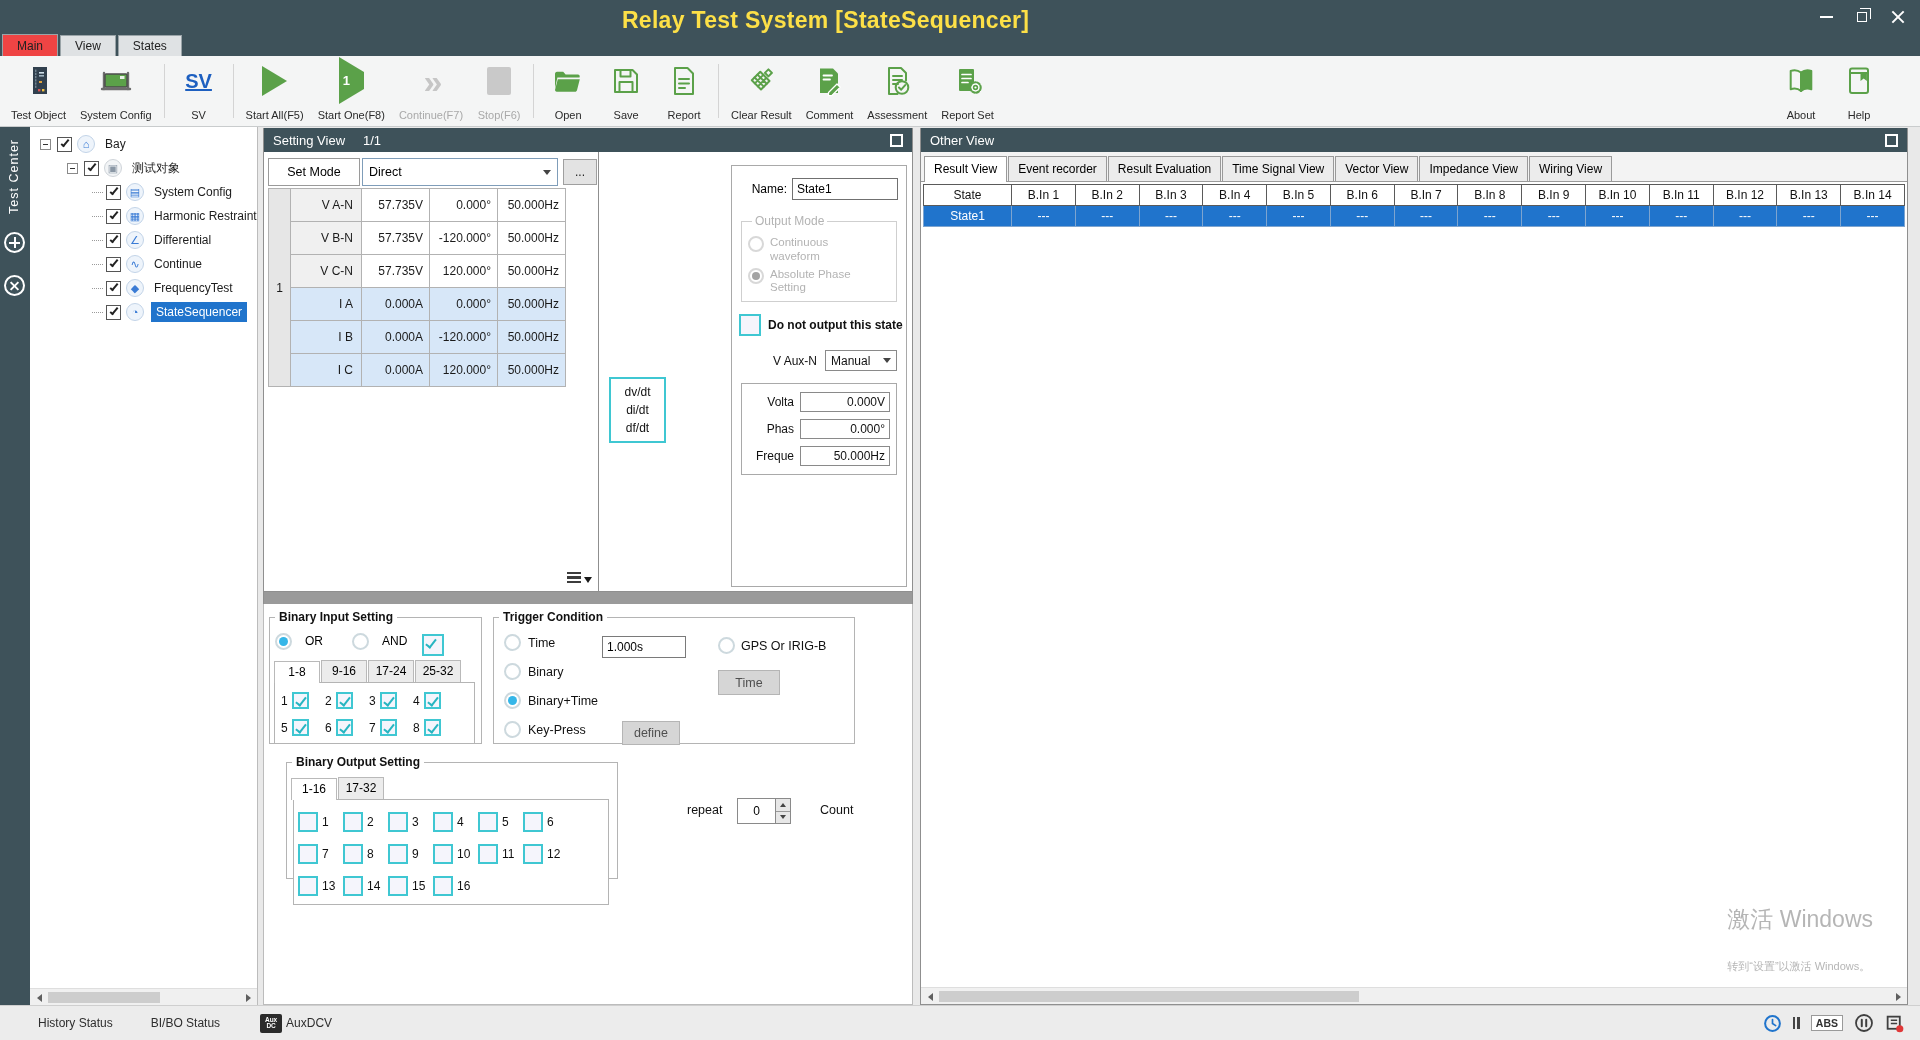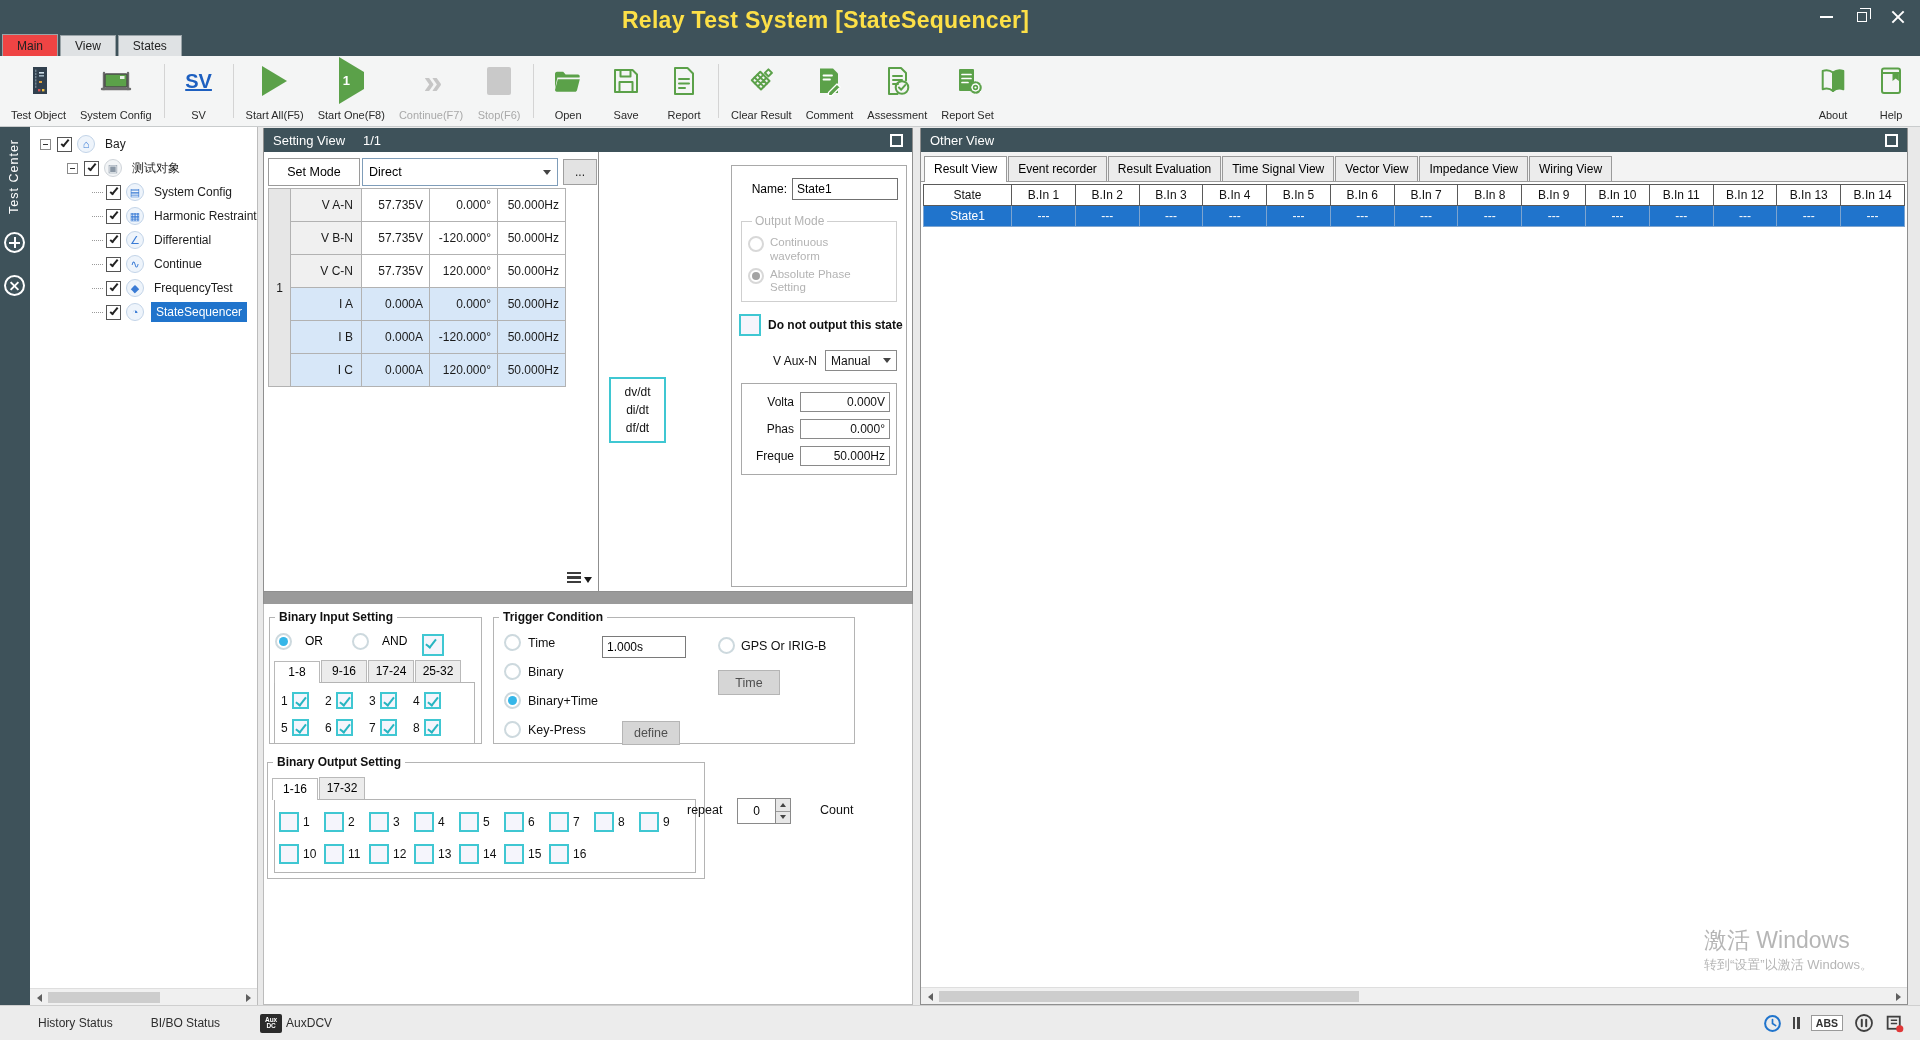--- a/index.html
+++ b/index.html
@@ -23,21 +23,21 @@
   .rtab{height:21px;padding:0 14px;display:flex;align-items:center;font-size:12px;color:#222;background:#dfe2e4;border:1px solid #9aa4a8;border-bottom:none;margin-right:2px}
   .rtab.active{background:#ef4444;height:22px}
 
   
   .toolbar{position:absolute;left:0;top:56px;width:1920px;height:71px;background:#f4f5f5;border-bottom:1px solid #c9cccd;display:flex;align-items:stretch;padding-left:4px}
   .tool{padding:3px 7px 2px;display:flex;flex-direction:column;align-items:center;justify-content:space-between;min-width:58px}
   .ticon{height:44px;display:flex;align-items:center;justify-content:center}
   .tlabel{font-size:11px;color:#2a2a2a;white-space:nowrap;padding-bottom:3px}
   .tool.disabled .tlabel{color:#a9a9a9}
   .tsep{width:1px;background:#d4d4d4;margin:8px 5px}
-  .tool-right{margin-left:auto;display:flex;padding-right:0}
+  .tool-right{margin-left:auto;display:flex;padding-right:32px}
   svg.gi{stroke:#5ba149;stroke-width:2;fill:none;stroke-linecap:round;stroke-linejoin:round}
   .sv-glyph{color:#1d5fc0;font-weight:bold;font-size:20px;text-decoration:underline}
   .tri{width:0;height:0;border-left:25px solid #5ba149;border-top:15px solid transparent;border-bottom:15px solid transparent}
   .tri-wrap{position:relative}
   .tri-wrap .one{position:absolute;left:4px;top:50%;transform:translateY(-52%);color:#fff;font-size:13px;font-weight:bold;font-style:normal}
   .cont-glyph{font-size:34px;line-height:30px;color:#c6c6c6;font-weight:bold;letter-spacing:-4px}
   .stop-glyph{width:24px;height:28px;background:#c9c9c9;border-radius:2px}
 
   
   .left-strip{position:absolute;left:0;top:127px;width:30px;height:878px;background:#3e525a}
@@ -140,21 +140,21 @@
   .ccb.checked::before{content:"";position:absolute;left:4px;top:1px;width:4px;height:9px;border-right:2px solid #27b5c1;border-bottom:2px solid #27b5c1;transform:rotate(38deg)}
   .ccb.big22{width:22px;height:22px}
   .trigger{left:229px;top:6px;width:362px;height:134px}
   .trigger-options{position:absolute;left:10px;top:10px}
   .tr-row{display:flex;align-items:center;gap:7px;height:17px;margin-bottom:12px;font-size:12.5px;color:#111}
   .time-input{position:absolute;left:108px;top:12px;width:84px;height:22px;border:1px solid #7a7a7a;font-size:12px;padding:0 4px;font-family:"Liberation Sans",sans-serif}
   .gps-row{position:absolute;left:224px;top:13px;display:flex;align-items:center;gap:6px;font-size:12.5px;color:#111}
   .gray-btn{background:#d6d6d6;border:1px solid #b5b5b5;color:#4f4f4f;font-size:12.5px;font-family:"Liberation Sans",sans-serif}
   .time-btn{position:absolute;left:224px;top:46px;width:62px;height:25px}
   .define-btn{position:absolute;left:128px;top:97px;width:58px;height:24px}
-  .bos{left:3px;top:151px;width:438px;height:124px}
+  .bos{left:22px;top:151px;width:332px;height:124px}
   .bos .grid-box{margin:0 8px 0 6px;padding:6px 2px 2px 4px}
   .repeat-label{position:absolute;left:423px;top:199px;font-size:12.5px;color:#111}
   .count-label{position:absolute;left:556px;top:199px;font-size:12.5px;color:#111}
   .spinner{position:absolute;left:473px;top:194px;width:54px;height:26px;border:1px solid #8a8a8a;display:flex;background:#fff}
   .spin-val{flex:1;display:flex;align-items:center;justify-content:center;font-size:12px}
   .spin-btns{width:15px;border-left:1px solid #8a8a8a;display:flex;flex-direction:column}
   .spin-btns span{flex:1;background:#e7e7e7;display:flex;align-items:center;justify-content:center}
   .spin-btns span:first-child{border-bottom:1px solid #9a9a9a}
   .tri-up{width:0;height:0;border-left:3.5px solid transparent;border-right:3.5px solid transparent;border-bottom:4px solid #444}
   .tri-dn{width:0;height:0;border-left:3.5px solid transparent;border-right:3.5px solid transparent;border-top:4px solid #444}
@@ -162,21 +162,21 @@
   
   .other{position:absolute;left:920px;top:128px;width:988px;height:877px;background:#fff;border:1px solid #8f8f8f;border-top:none}
   .ov-tabs{display:flex;align-items:flex-end;height:30px;background:#f3f3f3;border-bottom:1px solid #9a9a9a;padding-left:3px}
   .ov-tab{font-size:12px;padding:5px 9px;border:1px solid #9a9a9a;border-bottom:none;background:#ececec;margin-right:1px;white-space:nowrap}
   .ov-tab.active{background:#fff;padding-bottom:6px;margin-bottom:-1px}
   .result-table{border-collapse:collapse;table-layout:fixed;width:calc(100% - 4px);margin:2px}
   .result-table th,.result-table td{border:1px solid #5a5a5a;font-size:12px;text-align:center;padding:3px 0;white-space:nowrap;overflow:hidden;font-weight:normal;color:#111}
   .result-table tr.state-row td{background:#2074cc;color:#fff;border-color:#7da4cf}
   .watermark{position:absolute;right:34px;bottom:30px;color:#a9a9a9;opacity:.85}
   .wm1{font-size:23px}
-  .wm2{font-size:13px;margin-top:0}
+  .wm2{font-size:11px;margin-top:24px}
 
   
   .statusbar{position:absolute;left:0;top:1005px;width:1920px;height:35px;background:#ececec;border-top:1px solid #cfcfcf;display:flex;align-items:center;font-size:12px;color:#2e2e2e}
   .sb-item{margin-left:38px}
   .aux-badge{margin-left:40px;width:22px;height:19px;background:#2b2b2b;color:#fff;display:flex;flex-direction:column;align-items:center;justify-content:center;line-height:1;border-radius:2px}
   .aux-badge b{font-size:6.5px;font-weight:bold}
   .aux-label{margin-left:4px}
   .sb-right{margin-left:auto;display:flex;align-items:center;gap:11px;padding-right:16px}
   .bars-ic{display:flex;gap:2px;align-items:flex-end}
   .bars-ic i{width:2.5px;background:#444}

